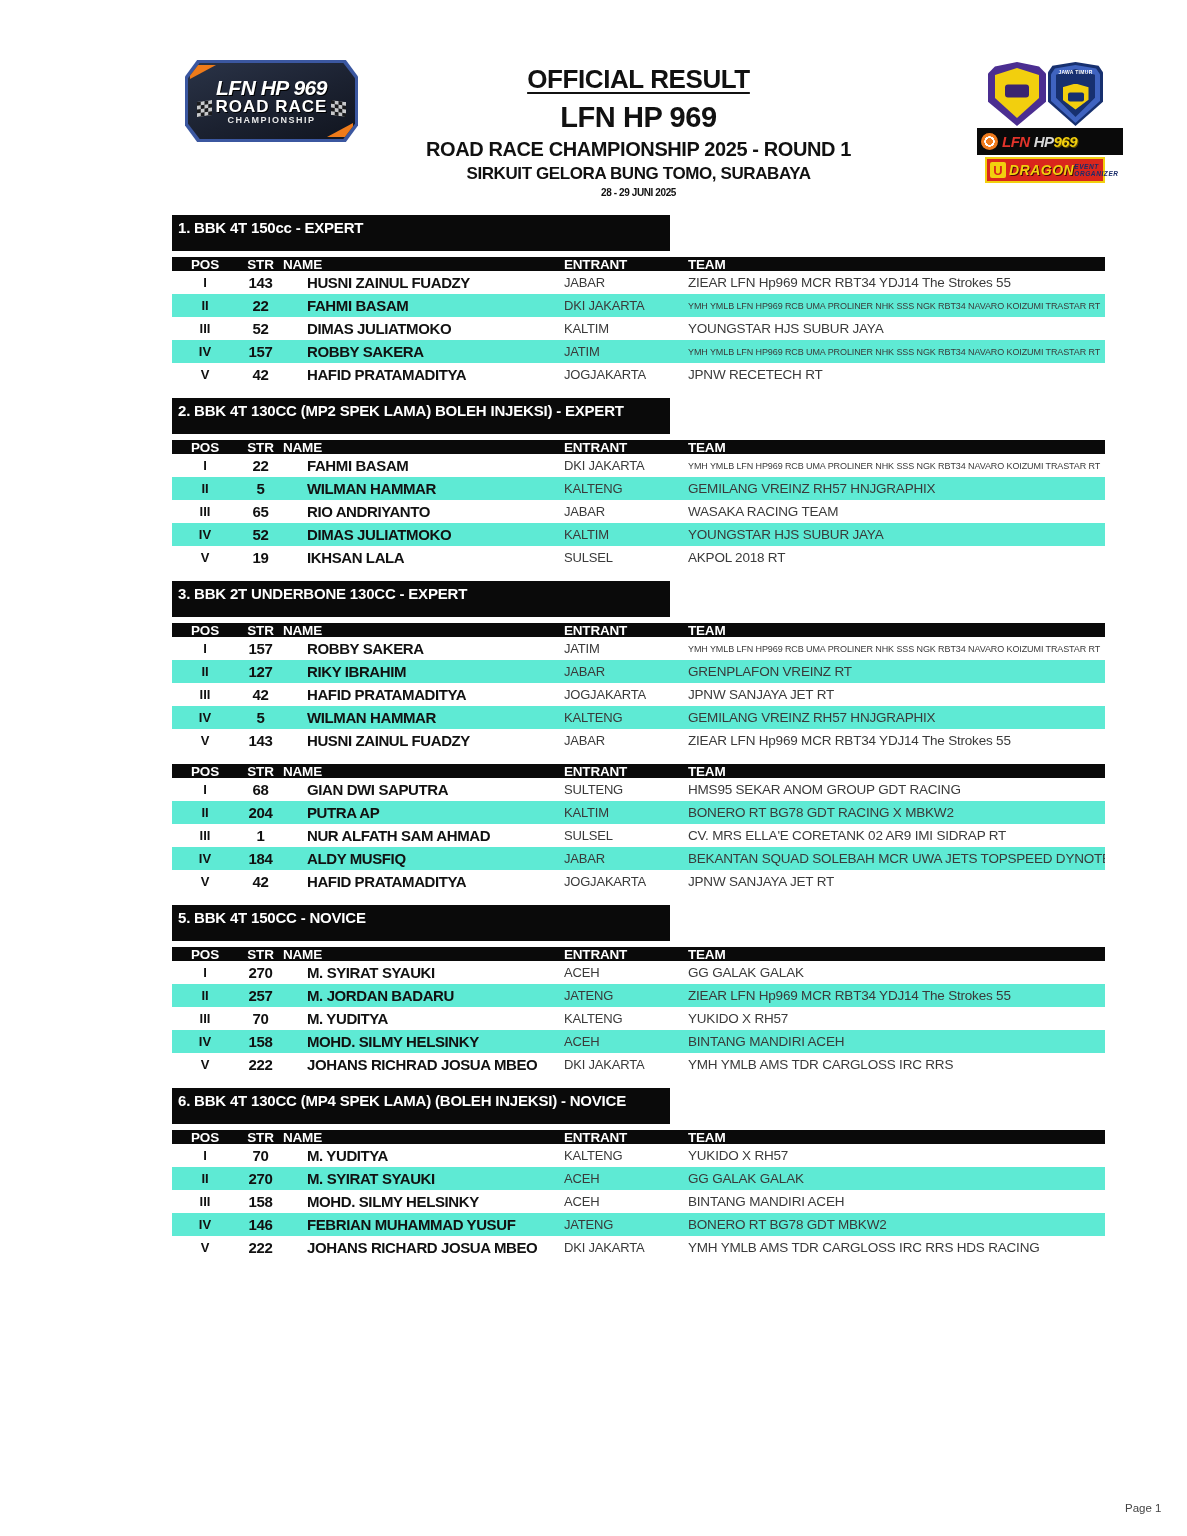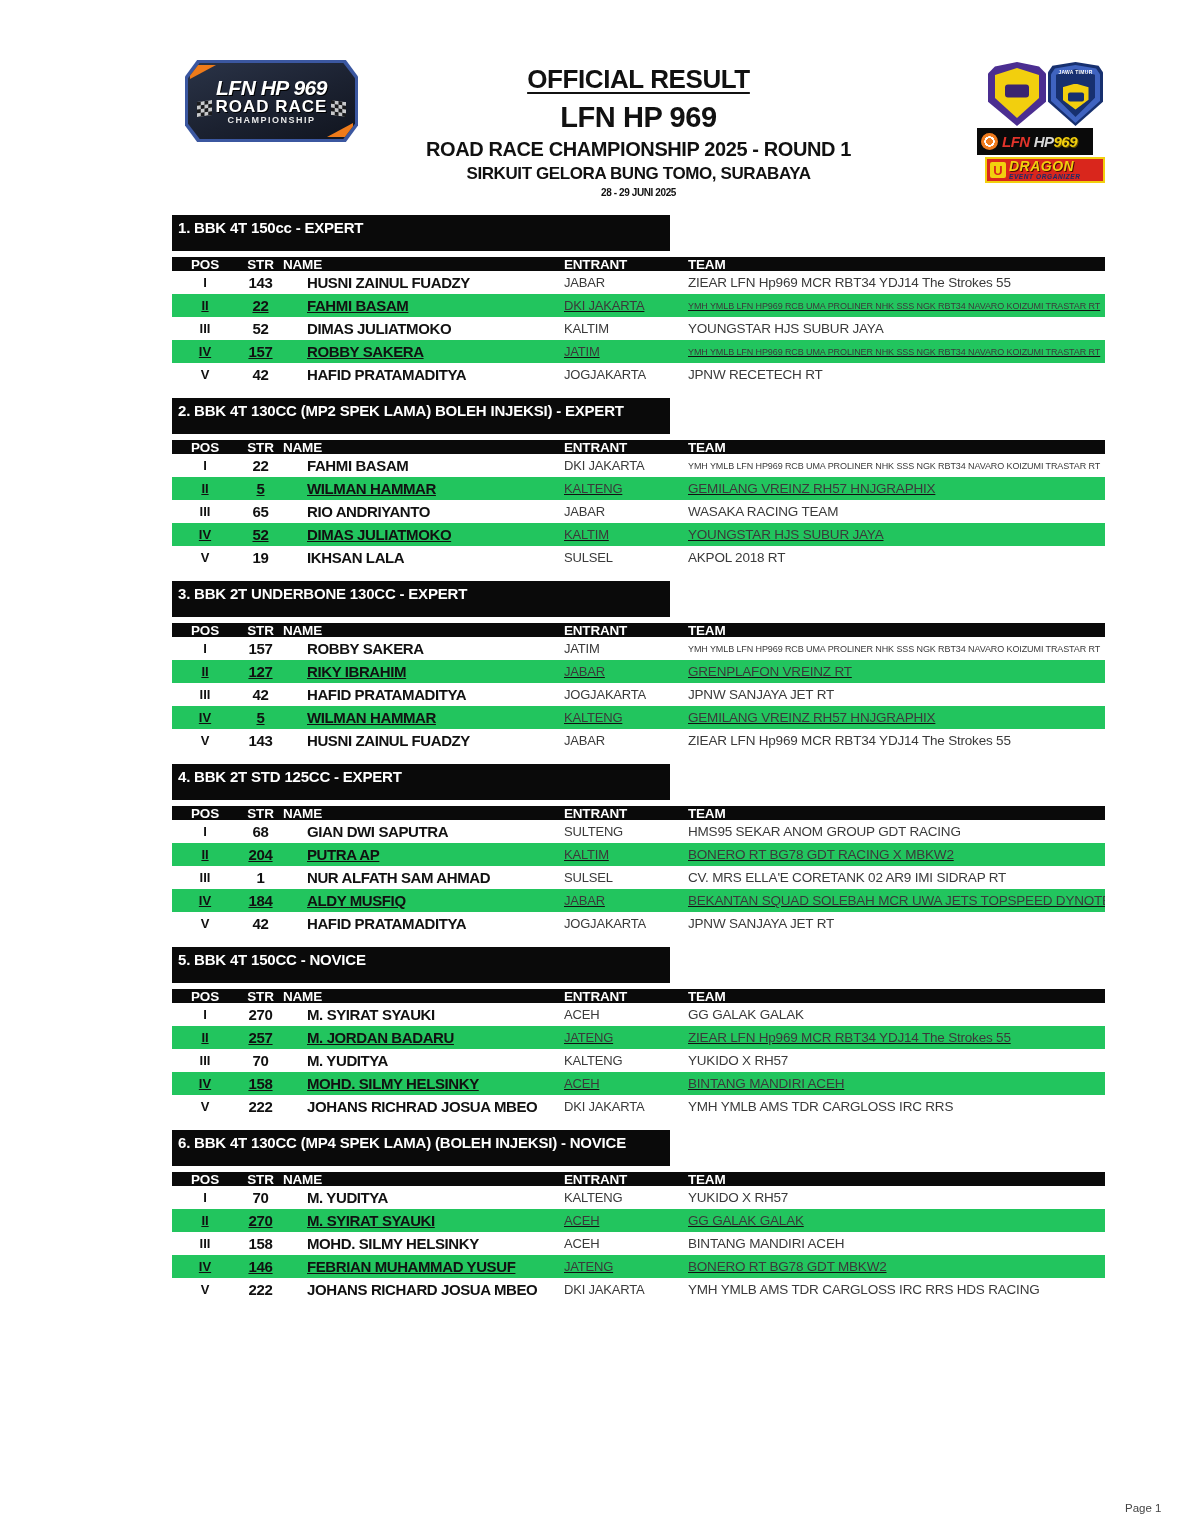--- a/index.html
+++ b/index.html
@@ -52,46 +52,46 @@
     clip-path:polygon(50% 0,92% 6%,100% 16%,100% 62%,50% 100%,0 62%,0 16%,8% 6%);
     background:#3f63c0;}
   .badge-jatim .core{position:absolute;inset:7px 8px 9px 8px;
     clip-path:polygon(50% 0,100% 12%,100% 60%,50% 100%,0 60%,0 12%);background:#17306f;}
   .badge-jatim .txt{position:absolute;top:7px;width:100%;text-align:center;font-size:5px;font-weight:bold;color:#fff;letter-spacing:.3px;}
   .badge-jatim .in2{position:absolute;left:50%;top:54%;width:26px;height:26px;transform:translate(-50%,-50%);
     clip-path:polygon(50% 0,100% 14%,100% 62%,50% 100%,0 62%,0 14%);background:#f2cf0e;}
   .badge-jatim .glyph{position:absolute;left:50%;top:55%;width:16px;height:9px;transform:translate(-50%,-50%);
     background:#17306f;border-radius:2px;}
 
-  .lfn-bar{position:absolute;left:977px;top:128px;width:116px;height:27px;background:#0a0a0a;
+  .lfn-bar{position:absolute;left:977px;top:128px;width:146px;height:27px;background:#0a0a0a;
     display:flex;align-items:center;gap:4px;padding:0 4px;box-sizing:border-box;}
   .lfn-target{width:17px;height:17px;border-radius:50%;flex:0 0 auto;
     background:radial-gradient(circle,#f07c1e 0 28%,#ffffff 30% 42%,#f07c1e 44% 72%,#0a0a0a 74%);}
   .lfn-word{font-size:15px;font-weight:bold;font-style:italic;color:#e2342b;letter-spacing:-0.5px;}
   .hp969{font-size:15px;font-weight:bold;font-style:italic;letter-spacing:-0.5px;}
   .hp969 .hp{color:#d8d8d8;}
   .hp969 .n969{color:#f2cf0e;text-shadow:1px 1px 0 #5a4a00;}
 
   .dragon-bar{position:absolute;left:985px;top:157px;width:120px;height:26px;background:#d9261c;
     border:2px solid #f2cf0e;box-sizing:border-box;display:flex;align-items:center;gap:3px;padding:0 3px;}
   .dragon-u{width:16px;height:16px;background:#f2cf0e;color:#d9261c;font-size:13px;font-weight:bold;
     display:flex;align-items:center;justify-content:center;flex:0 0 auto;border-radius:2px;}
-  .dragon-words{display:flex;flex-direction:column;line-height:1;}
+  .dragon-words{display:flex;flex-direction:row;line-height:1;}
   .dragon-word{font-size:14px;font-weight:bold;font-style:italic;color:#f2cf0e;letter-spacing:.5px;text-shadow:1px 1px 0 #4a0b07;}
   .dragon-sub{font-size:6.5px;font-weight:bold;font-style:italic;color:#1a2d6b;letter-spacing:.6px;margin-top:1px;}
 
   
   .content{position:absolute;left:172px;top:215px;width:933px;}
   .race-section{margin-bottom:12px;}
   .section-title{width:498px;height:36px;line-height:25px;background:#0a0a0a;color:#fff;
     font-size:15px;font-weight:bold;letter-spacing:-0.2px;padding-left:6px;box-sizing:border-box;margin-bottom:6px;}
   .tbl-head,.tbl-row{display:grid;grid-template-columns:66px 45px 281px 124px 1fr;align-items:center;}
   .tbl-head{height:14px;background:#0a0a0a;color:#fff;font-weight:bold;font-size:13.5px;letter-spacing:-0.2px;}
   .tbl-row{height:23px;font-size:13px;}
-  .tbl-row.gray{background:#22c55e;text-decoration:underline;}
+  .tbl-row.gray{background:#5eead4;}
   .c{overflow:hidden;white-space:nowrap;}
   .c.center{text-align:center;}
   .cell-pos{font-weight:bold;font-size:13px;color:#111;}
   .cell-str{font-weight:bold;font-size:15px;color:#111;letter-spacing:-0.3px;}
   .cell-name{font-weight:bold;font-size:15px;color:#111;letter-spacing:-0.4px;margin-left:24px;}
   .cell-entrant{color:#3a3a3a;font-size:13px;letter-spacing:-0.2px;}
   .cell-team{color:#3a3a3a;font-size:13.5px;letter-spacing:-0.2px;}
   .cell-team.small{font-size:9px;letter-spacing:-0.1px;}
 
   .page-footer{position:absolute;left:1125px;top:1502px;font-size:11.5px;color:#444;}
@@ -302,21 +302,20 @@
     <div class="c center cell-str">143</div>
     <div class="c cell-name">HUSNI ZAINUL FUADZY</div>
     <div class="c cell-entrant">JABAR</div>
     <div class="c cell-team">ZIEAR LFN Hp969 MCR RBT34 YDJ14 The Strokes 55</div>
   </div>
 </div>
     </div>
   </section>
 
   <section class="race-section">
-    <div class="section-title">4. BBK 2T STD 125CC - EXPERT</div>
     <div class="tbl">
       <div class="tbl-head">
         <div class="c center">POS</div>
         <div class="c center">STR</div>
         <div class="c">NAME</div>
         <div class="c">ENTRANT</div>
         <div class="c">TEAM</div>
       </div>
       <div class="tbl-body">
   <div class="tbl-row">

